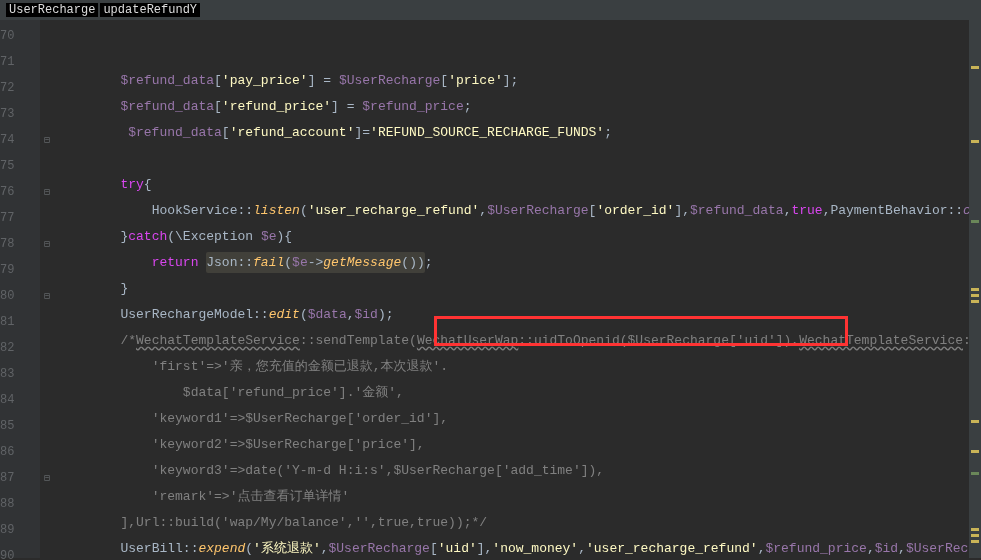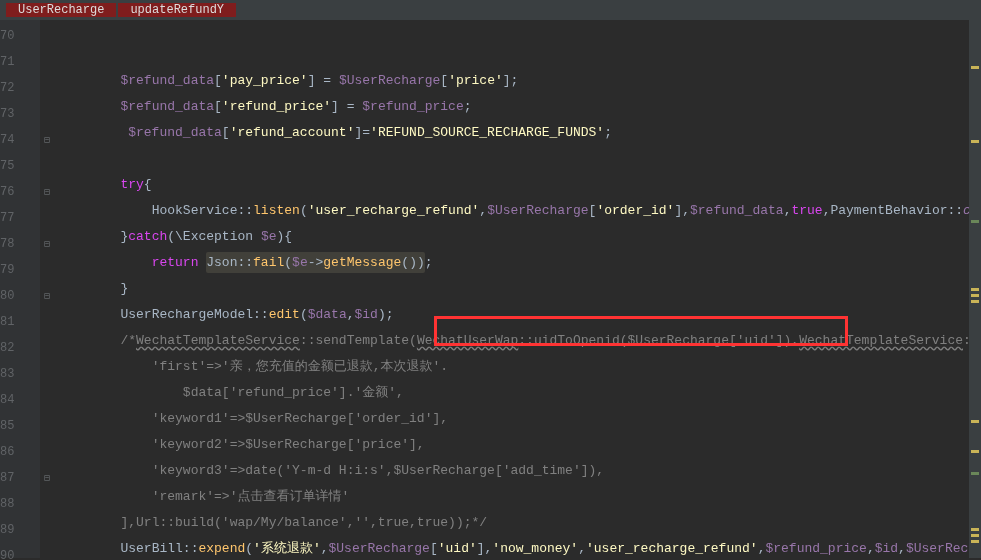--- a/index.html
+++ b/index.html
@@ -1,30 +1,30 @@
 <!DOCTYPE html>
 <html><head>
 <meta charset="utf-8">
 <style>
 *{margin:0;padding:0;box-sizing:border-box}
 body{background:#2b2b2b;font-family:Consolas,'Courier New',monospace;font-size:13px;color:#a9b7c6;overflow:hidden;width:981px;height:560px}
 .breadcrumb{background:#3a3f41;padding:3px 6px;font-size:12px;display:flex;align-items:center;gap:2px}
 .breadcrumb .seg{color:#bbb}
-.breadcrumb .hl{background:#7f1d1d;padding:0 12px;color:#ddd}
+.breadcrumb .hl{background:#000000;padding:0 3px;color:#ddd}
 .editor{position:relative;display:flex;height:calc(100% - 22px)}
 .gutter{width:40px;background:#313335;color:#606366;padding-top:3px;user-select:none;flex-shrink:0}
 .gutter div{height:26px;line-height:26px;padding-right:8px;font-size:12px}
 .fold-col{width:14px;background:#2b2b2b;padding-top:3px;flex-shrink:0}
 .fold-col div{height:26px;display:flex;align-items:center;justify-content:center;color:#606366;font-size:10px;cursor:pointer}
 .code{flex:1;padding-top:3px;white-space:pre;overflow:hidden;position:relative}
 .code .ln{height:26px;line-height:26px;padding-left:4px}
 .kw{color:#d946ef}
 .var{color:#9876aa}
 .str{color:#fef9c3}
-.fn{color:#ffc66d;}
+.fn{color:#ffc66d;font-style:italic}
 .cls{color:#a9b7c6}
 .op{color:#a9b7c6}
 .cmt{color:#808080}
 .const{color:#9876aa;font-style:italic}
 .hlbg{background:#41403a;border-radius:2px;padding:3px 0}
 .squiggle{text-decoration:underline wavy #808080;text-underline-offset:2px}
 .redbox{position:absolute;border:3px solid #f33;pointer-events:none}
 .marks{width:12px;background:#3a3f41;position:relative;flex-shrink:0}
 .mark{position:absolute;right:2px;width:8px;height:3px}
 .mark.y{background:#c9b457}

